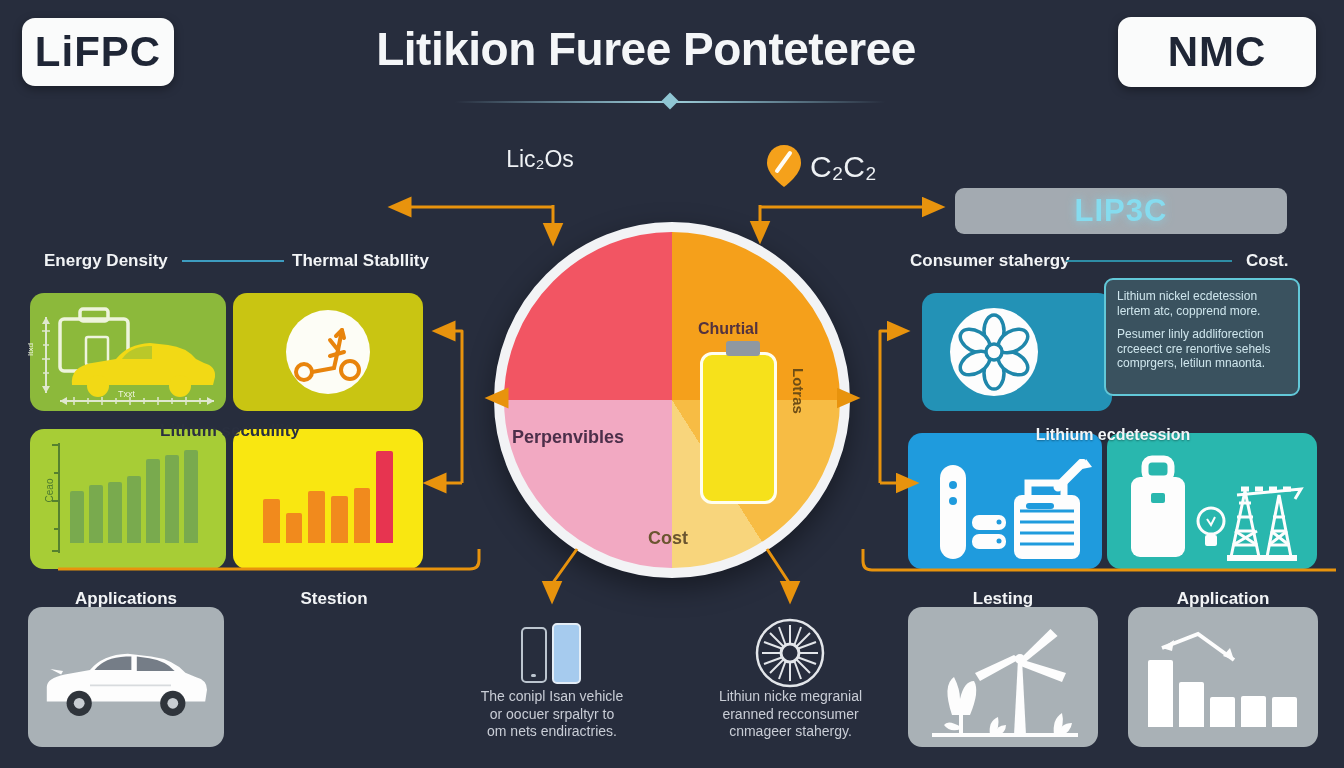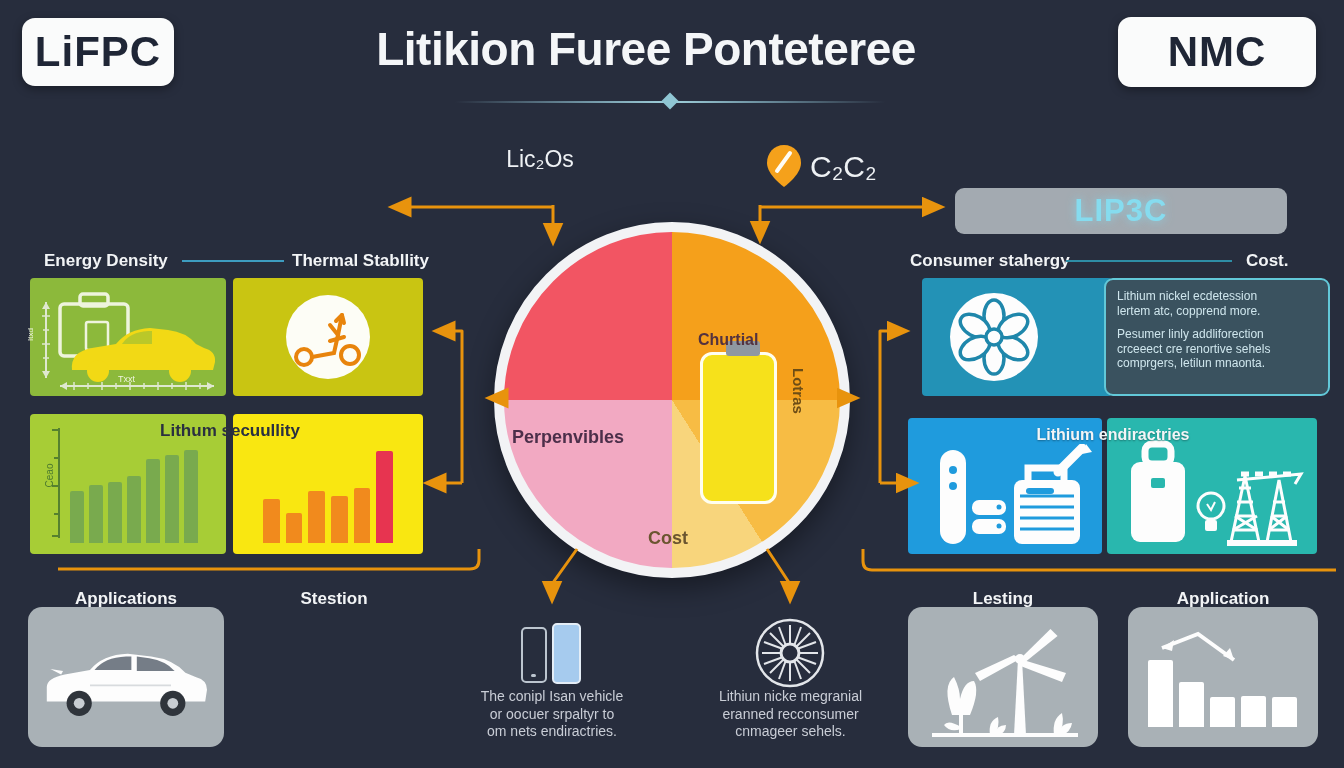--- a/index.html
+++ b/index.html
@@ -6,21 +6,21 @@
   #stage{position:relative;width:1344px;height:768px;background:#272d3d;overflow:hidden;
          font-family:"Liberation Sans","DejaVu Sans",sans-serif;}
   .abs{position:absolute;}
   .badge{background:#fafbfb;border-radius:13px;display:flex;align-items:center;justify-content:center;
          font-weight:800;font-size:42px;color:#1f2636;letter-spacing:1px;box-shadow:0 3px 10px rgba(0,0,0,.35);}
   .title{font-size:46px;font-weight:800;color:#f4f6f8;letter-spacing:-.5px;white-space:nowrap;}
   .chembar{border-radius:9px;display:flex;align-items:center;justify-content:center;
            font-weight:700;font-size:31px;letter-spacing:1px;}
   .seclabel{font-size:17px;font-weight:700;color:#f2f4f6;white-space:nowrap;}
   .secline{height:2px;}
-  .card{position:absolute;border-radius:4px;}
+  .card{position:absolute;border-radius:14px;margin-top:15px;}
   .graycard{position:absolute;border-radius:14px;background:#a9b1b6;}
   .pielabel{position:absolute;font-weight:600;white-space:nowrap;}
   .bars{position:absolute;display:flex;align-items:flex-end;}
   .bars .bar{border-radius:2px 2px 0 0;}
   .note{position:absolute;text-align:center;font-size:14px;line-height:17.5px;color:#c9cdd6;}
   .bheading{position:absolute;text-align:center;font-size:17px;font-weight:700;color:#f2f4f6;}
   .gb .bar{width:14px;margin-right:5px;background:#79aa4e;}
   .ob .bar{width:17px;margin-right:6px;}
   .ab .bar{width:25px;margin-right:6px;background:#fff;}
   svg{display:block;}
@@ -140,41 +140,41 @@
     </div>
 
   <div class="abs" style="left:149px;top:421px;width:162px;text-align:center;font-size:17px;font-weight:700;color:#2a3040;">Lithum secuullity</div>
 
   <div class="abs" style="left: 494px; top: 222px; width: 356px; height: 356px; border-radius: 50%; border: 10px solid rgb(242, 243, 245); box-sizing: border-box; box-shadow: rgba(0, 0, 0, 0.4) 0px 10px 28px; background: conic-gradient(rgb(245, 160, 27) 0%, rgb(245, 160, 27) 25%, rgb(247, 188, 68) 25%, rgb(247, 188, 68) 41%, rgb(248, 213, 124) 41%, rgb(248, 213, 124) 50%, rgb(242, 169, 194) 50%, rgb(242, 169, 194) 75%, rgb(242, 85, 99) 75%, rgb(242, 85, 99) 100%);"></div>
 
   <div class="abs" style="left:700px;top:352px;width:77px;height:152px;background:#f6e11b;
        border:3px solid #fffef0;border-radius:12px;box-sizing:border-box;"></div>
   <div class="abs" style="left:726px;top:341px;width:34px;height:15px;background:#8f98a1;border-radius:3px;"></div>
 
-  <div class="pielabel" style="left:698px;top:331px;font-size:16px;color:#53323f;">Churtial</div>
+  <div class="pielabel" style="left:698px;top:320px;font-size:16px;color:#53323f;">Churtial</div>
   <div class="pielabel" style="left:512px;top:402px;font-size:18px;color:#4c2f4a;margin-top:25px;">Perpenvibles</div>
   <div class="pielabel" style="left:648px;top:528px;font-size:18px;color:#6b5530;">Cost</div>
   <div class="pielabel" style="left:790px;top:368px;font-size:15px;color:#6d4d15;writing-mode:vertical-rl;">Lotras</div>
 
   <div class="card" style="left:922px;top:278px;width:190px;height:118px;background:#2392b6;">
     <svg class="abs" style="left:24px;top:11px;" width="96" height="96" viewBox="0 0 96 96">
       <circle cx="48" cy="48" r="44" fill="#fdfdfd"></circle>
       <g fill="#fdfdfd" stroke="#1f87ab" stroke-width="3.5">
         <ellipse cx="48" cy="27" rx="10" ry="16"></ellipse>
         <ellipse cx="48" cy="69" rx="10" ry="16"></ellipse>
         <ellipse cx="29" cy="37" rx="10" ry="16" transform="rotate(-60 29 37)"></ellipse>
         <ellipse cx="67" cy="59" rx="10" ry="16" transform="rotate(-60 67 59)"></ellipse>
         <ellipse cx="29" cy="59" rx="10" ry="16" transform="rotate(60 29 59)"></ellipse>
         <ellipse cx="67" cy="37" rx="10" ry="16" transform="rotate(60 67 37)"></ellipse>
         <circle cx="48" cy="48" r="8"></circle>
       </g>
     </svg>
   </div>
 
-  <div class="abs" style="left:1104px;top:278px;width:226px;height:118px;background:#3a525f;
+  <div class="abs" style="left:1104px;top:278px;width:196px;height:118px;background:#3a525f;
        border:2px solid #62c8d8;border-radius:9px;box-sizing:border-box;padding:9px 11px;
        font-size:12px;line-height:14.5px;color:#cfe6ed;">
     <div>Lithium nickel ecdetession</div>
     <div>lertem atc, copprend more.</div>
     <div style="margin-top:9px;">Pesumer linly addliforection</div>
     <div>crceeect cre renortive sehels</div>
     <div>comprgers, letilun mnaonta.</div>
   </div>
 
   <div class="card" style="left:908px;top:418px;width:194px;height:136px;background:#1f9bdd;">
@@ -217,21 +217,21 @@
         <path d="M150,90 L168,76 M170,90 L152,76"></path>
         <path d="M118,40 L182,34 L176,44"></path>
         <path d="M122,34 h8 m6,0 h8 m6,0 h8 m6,0 h8" stroke-width="5"></path>
       </g>
       <rect x="108" y="100" width="38" height="6" fill="#fdfdfd"></rect>
       <rect x="144" y="100" width="34" height="6" fill="#fdfdfd"></rect>
     </svg>
   </div>
 
   <div class="abs" style="left:1020px;top:426px;width:186px;text-align:center;font-size:16px;font-weight:700;
-       color:#f3f5f7;text-shadow:0 1px 2px rgba(0,0,0,.35);">Lithium endiractries</div>
+       color:#f3f5f7;text-shadow:0 1px 2px rgba(0,0,0,.35);">Lithium ecdetession</div>
 
   <div class="bheading" style="left:28px;top:589px;width:196px;">Applications</div>
   <div class="bheading" style="left:245px;top:589px;width:178px;">Stestion</div>
   <div class="bheading" style="left:908px;top:589px;width:190px;">Lesting</div>
   <div class="bheading" style="left:1128px;top:589px;width:190px;">Application</div>
 
   <div class="graycard" style="left:28px;top:607px;width:196px;height:140px;">
     <svg class="abs" style="left:8px;top:22px;" width="180" height="100" viewBox="0 0 200 110">
       <path d="M12,80 L12,64 Q12,54 32,50 L60,45 Q74,28 102,27 L128,30 Q152,33 166,48 L178,53 Q190,56 190,67 L188,80 Z" fill="#fdfdfd"></path>
       <path d="M65,45 Q76,31 100,30 L106,30 L106,45 Z" fill="#757d87"></path>
@@ -273,21 +273,21 @@
       <line x1="10" y1="25" x2="29" y2="32"></line>
         <line x1="43" y1="40" x2="62" y2="47"></line>
       <line x1="62" y1="25" x2="43" y2="32"></line>
         <line x1="29" y1="40" x2="10" y2="47"></line>
     </g>
     <circle cx="36" cy="36" r="9" fill="#272d3d" stroke="#e3e6ea" stroke-width="3"></circle>
   </svg>
   <div class="note" style="left:688px;top:688px;width:205px;">
     <div>Lithiun nicke megranial</div>
     <div>eranned recconsumer</div>
-    <div>cnmageer sehels.</div>
+    <div>cnmageer stahergy.</div>
   </div>
 
   <div class="graycard" style="left:908px;top:607px;width:190px;height:140px;">
     <svg class="abs" style="left:10px;top:8px;" width="170" height="126" viewBox="0 0 170 126">
       <line x1="14" y1="120" x2="160" y2="120" stroke="#fdfdfd" stroke-width="4"></line>
       <path d="M96,120 L100,44 L104,44 L108,120 Z" fill="#fdfdfd"></path>
       <g fill="#fdfdfd">
         <path d="M102,44 L128,10 L136,16 L108,46 Z" transform="rotate(8 102 44)"></path>
         <path d="M102,44 L148,58 L144,67 L100,50 Z"></path>
         <path d="M102,44 L62,66 L57,58 L96,40 Z"></path>

